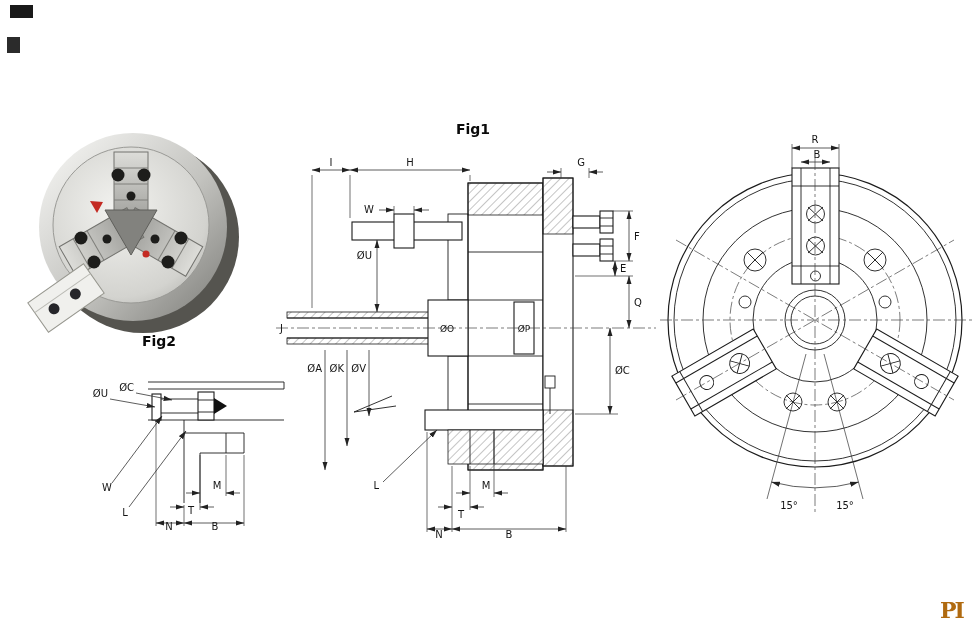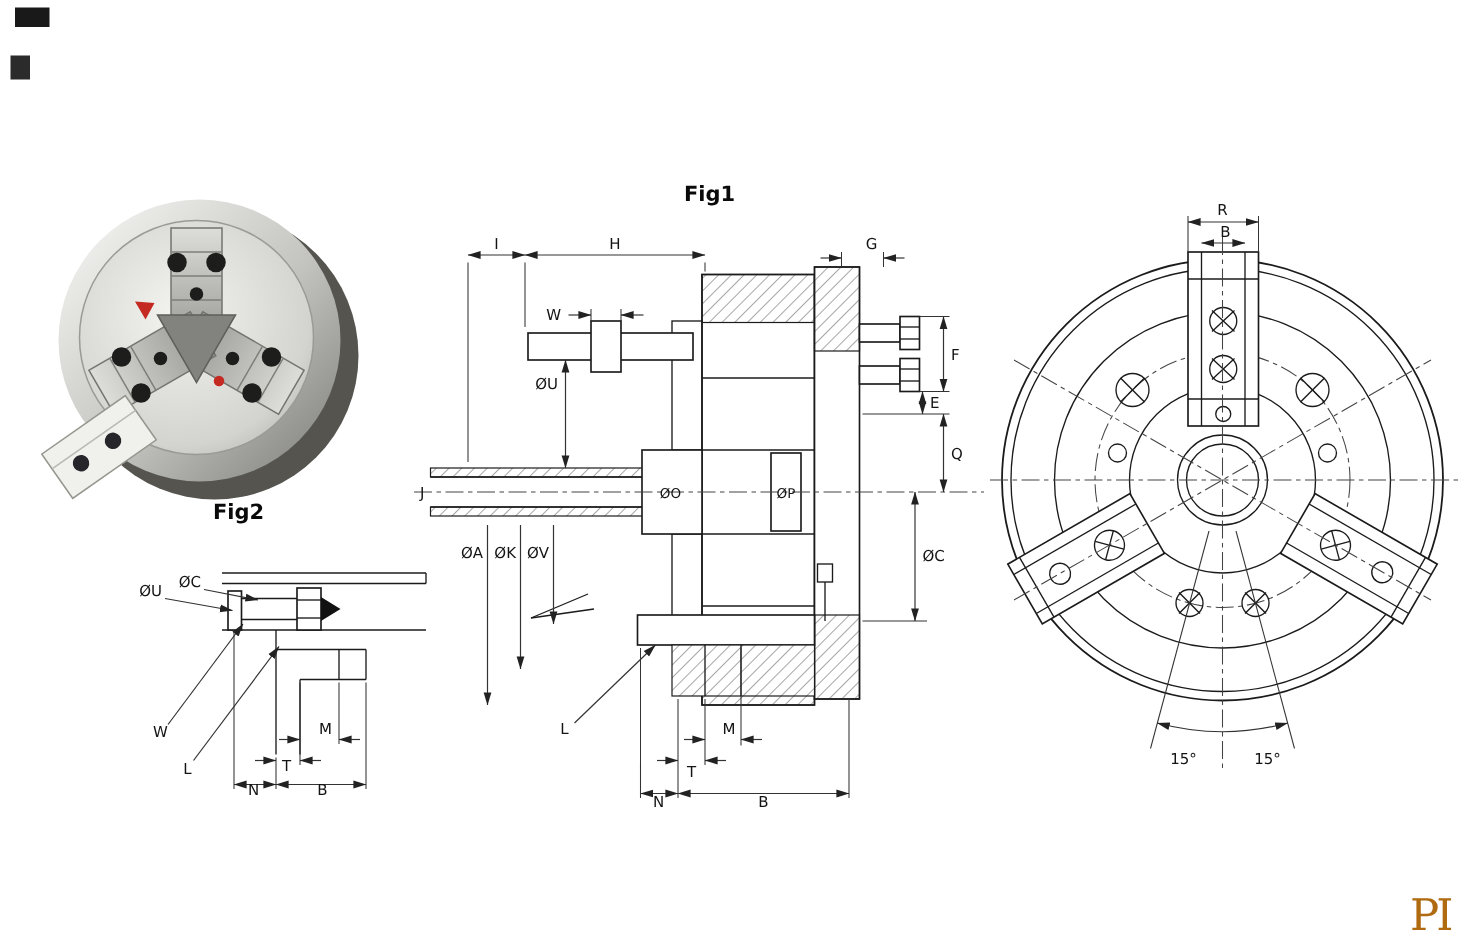--- a/index.html
+++ b/index.html
@@ -10,21 +10,21 @@
   svg text.fig{font:bold 14px "DejaVu Sans",sans-serif;fill:#0a0a0a;}
   svg text.sm{font:9px "DejaVu Sans",sans-serif;}
   .obj{stroke:#1b1b1b;stroke-width:1.2;fill:none;}
   .obj2{stroke:#1b1b1b;stroke-width:0.9;fill:none;}
   .wfill{fill:#ffffff;stroke:#1b1b1b;stroke-width:1.1;}
   .hat{fill:url(#hatch);stroke:#1b1b1b;stroke-width:0.8;}
   .dim{stroke:#333333;stroke-width:0.8;fill:none;}
   .ext{stroke:#333333;stroke-width:0.7;fill:none;}
   .cl{stroke:#444444;stroke-width:0.7;fill:none;stroke-dasharray:12 3 3 3;}
   .brand{position:absolute;right:0;bottom:2px;width:34px;height:30px;overflow:hidden;
-         font-weight:normal;font-size:29px;line-height:30px;color:#b06a10;
+         font-weight:bold;font-size:22px;line-height:30px;color:#b06a10;
          font-family:"DejaVu Serif",serif;letter-spacing:-2px;}
 </style>
 </head>
 <body>
 
 <div class="page">
 <svg width="974" height="627" viewBox="0 0 974 627">
   <defs>
     <pattern id="hatch" patternUnits="userSpaceOnUse" width="6" height="6" patternTransform="rotate(45)">
       <line x1="0" y1="0" x2="0" y2="6" stroke="#3a3a3a" stroke-width="0.6"></line>

